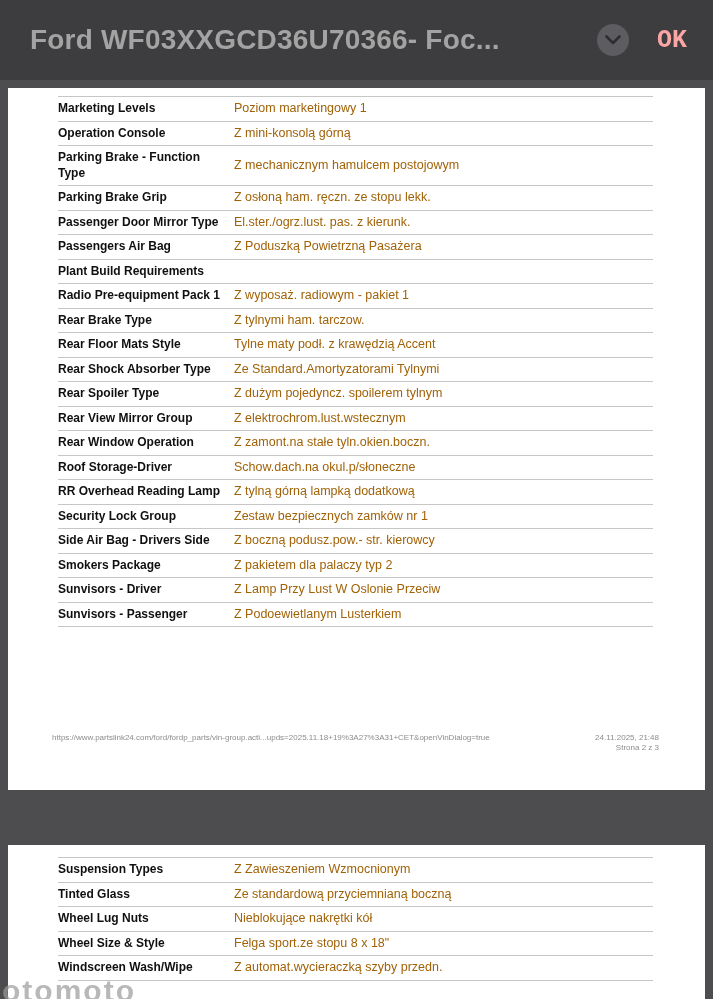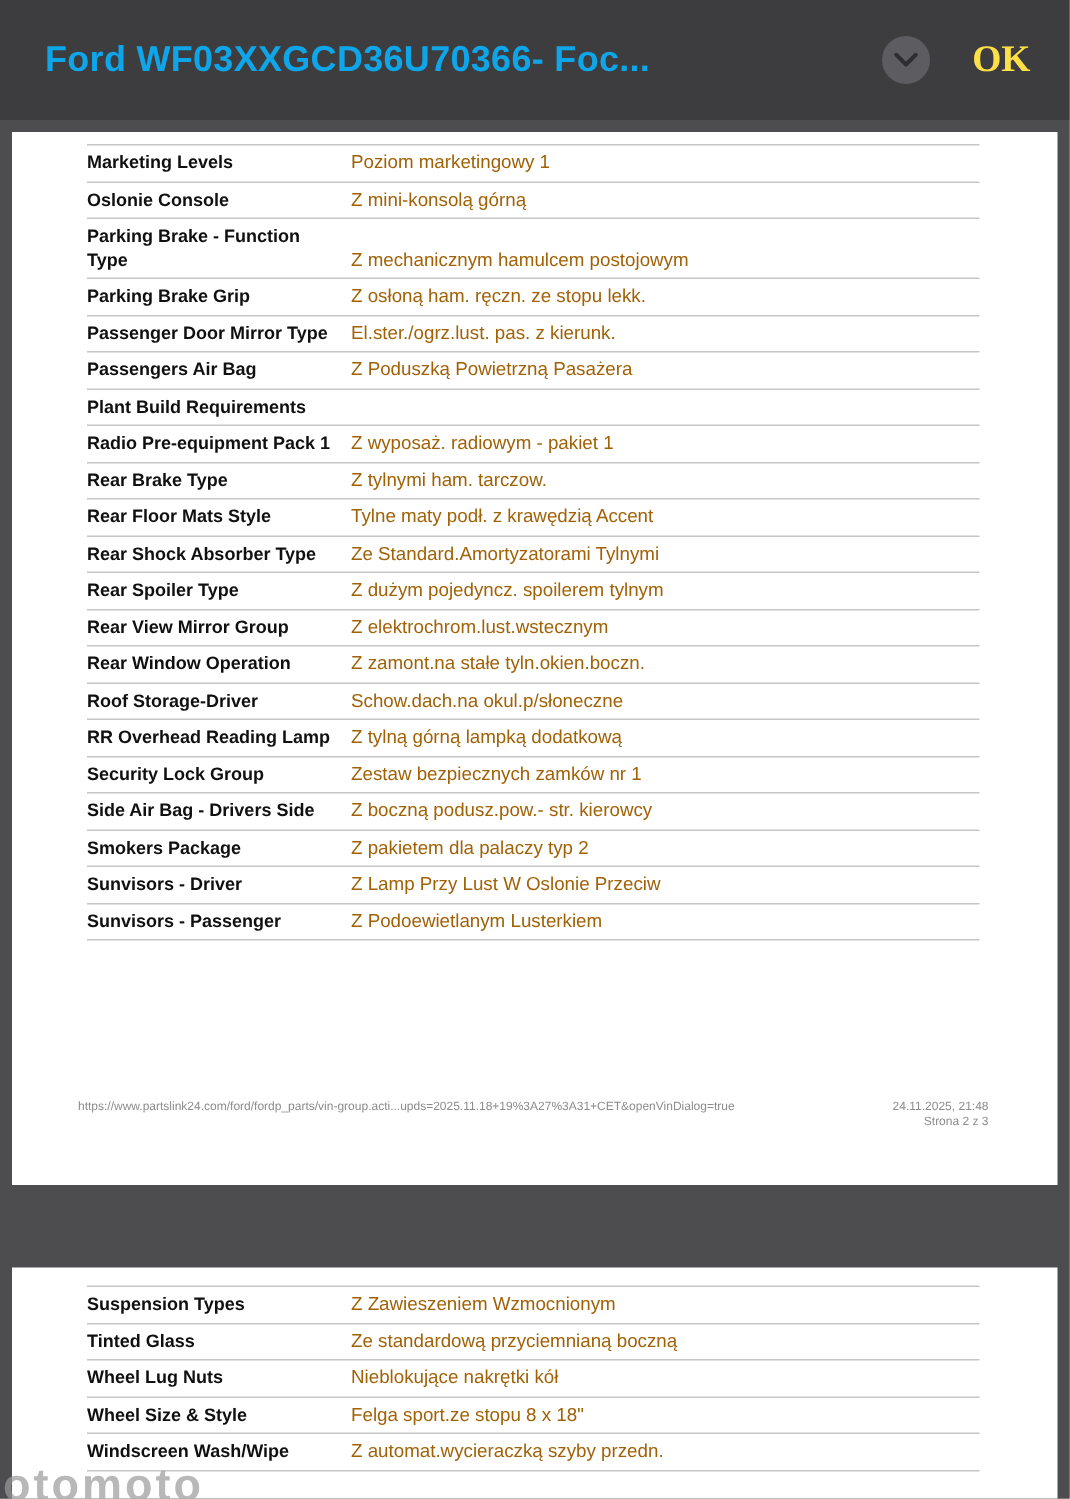--- a/index.html
+++ b/index.html
@@ -2,37 +2,37 @@
 <html><head>
 <meta charset="utf-8">
 <style>
   * { margin:0; padding:0; box-sizing:border-box; }
   html,body { width:713px; height:999px; }
   body { font-family:"Liberation Sans", sans-serif; background:#4d4d4f; overflow:hidden; }
   .screen { position:relative; width:713px; height:999px; overflow:hidden; background:#4d4d4f; }
 
   .app-header { position:absolute; top:0; left:0; right:0; height:80px; background:#3d3d3f;
     display:flex; align-items:center; padding:0 26px 0 30px; z-index:5; }
-  .app-title { flex:1; color:#0ea5e9; font-size:24px; font-weight:700; white-space:nowrap;
+  .app-title { flex:1; color:#a3a3a3; font-size:28px; font-weight:700; white-space:nowrap;
     overflow:hidden; letter-spacing:.2px; }
   .collapse-btn { width:32px; height:32px; border-radius:50%; background:#5d5d61; border:none;
     display:flex; align-items:center; justify-content:center; margin-right:28px; cursor:pointer; flex:0 0 auto; }
-  .ok-btn { background:none; border:none; color:#fde047; font-size:25px; font-weight:600;
-    font-family:Liberation Serif, serif; cursor:pointer; padding:0; }
+  .ok-btn { background:none; border:none; color:#fca5a5; font-size:25px; font-weight:600;
+    font-family:Liberation Mono, monospace; cursor:pointer; padding:0; }
 
   .doc-area { position:absolute; top:80px; bottom:0; left:0; right:0; overflow:hidden; }
   .page { background:#ffffff; margin:0 8px; }
   .page-1 { margin-top:8px; height:702px; position:relative; }
   .page-gap { height:55px; }
   .page-2 { height:260px; }
 
   .spec-table { margin:0 52px 0 50px; border-top:1px solid #c6c6c6; }
   .page-1 .spec-table { padding-top:0; position:relative; top:8px; }
   .page-2 .spec-table { position:relative; top:12px; }
-  .row { display:flex; align-items:flex-end; border-bottom:1px solid #c6c6c6; padding:4px 0; }
+  .row { display:flex; align-items:center; border-bottom:1px solid #c6c6c6; padding:4px 0; }
   .label { flex:0 0 176px; padding-right:6px; font-weight:700; font-size:12px; line-height:15.5px; color:#101010; }
   .value { flex:1; font-size:12.5px; line-height:15.5px; color:#a16207; }
 
   .page-footer { position:absolute; left:44px; right:46px; bottom:38px; display:flex; align-items:flex-start;gap:12px; }
   .footer-url { flex:1; font-size:8px; color:#8c8c8c; line-height:10px; overflow:hidden; white-space:nowrap; }
   .footer-meta { text-align:right; font-size:8px; color:#8c8c8c; line-height:9.5px; margin-left:32px; white-space:nowrap; }
 
   .watermark { position:absolute; left:2px; bottom:-9px; font-size:30px; font-weight:700;
     color:#9b9b9b; opacity:.7; letter-spacing:2px; z-index:6; }
 </style>
@@ -57,21 +57,21 @@
 
     <div class="page page-1">
       <div class="spec-table">
 
           <div class="row">
             <div class="label">Marketing Levels</div>
             <div class="value">Poziom marketingowy 1</div>
           </div>
 
           <div class="row">
-            <div class="label">Oslonie Console</div>
+            <div class="label">Operation Console</div>
             <div class="value">Z mini-konsolą górną</div>
           </div>
 
           <div class="row">
             <div class="label">Parking Brake - Function Type</div>
             <div class="value">Z mechanicznym hamulcem postojowym</div>
           </div>
 
           <div class="row">
             <div class="label">Parking Brake Grip</div>

